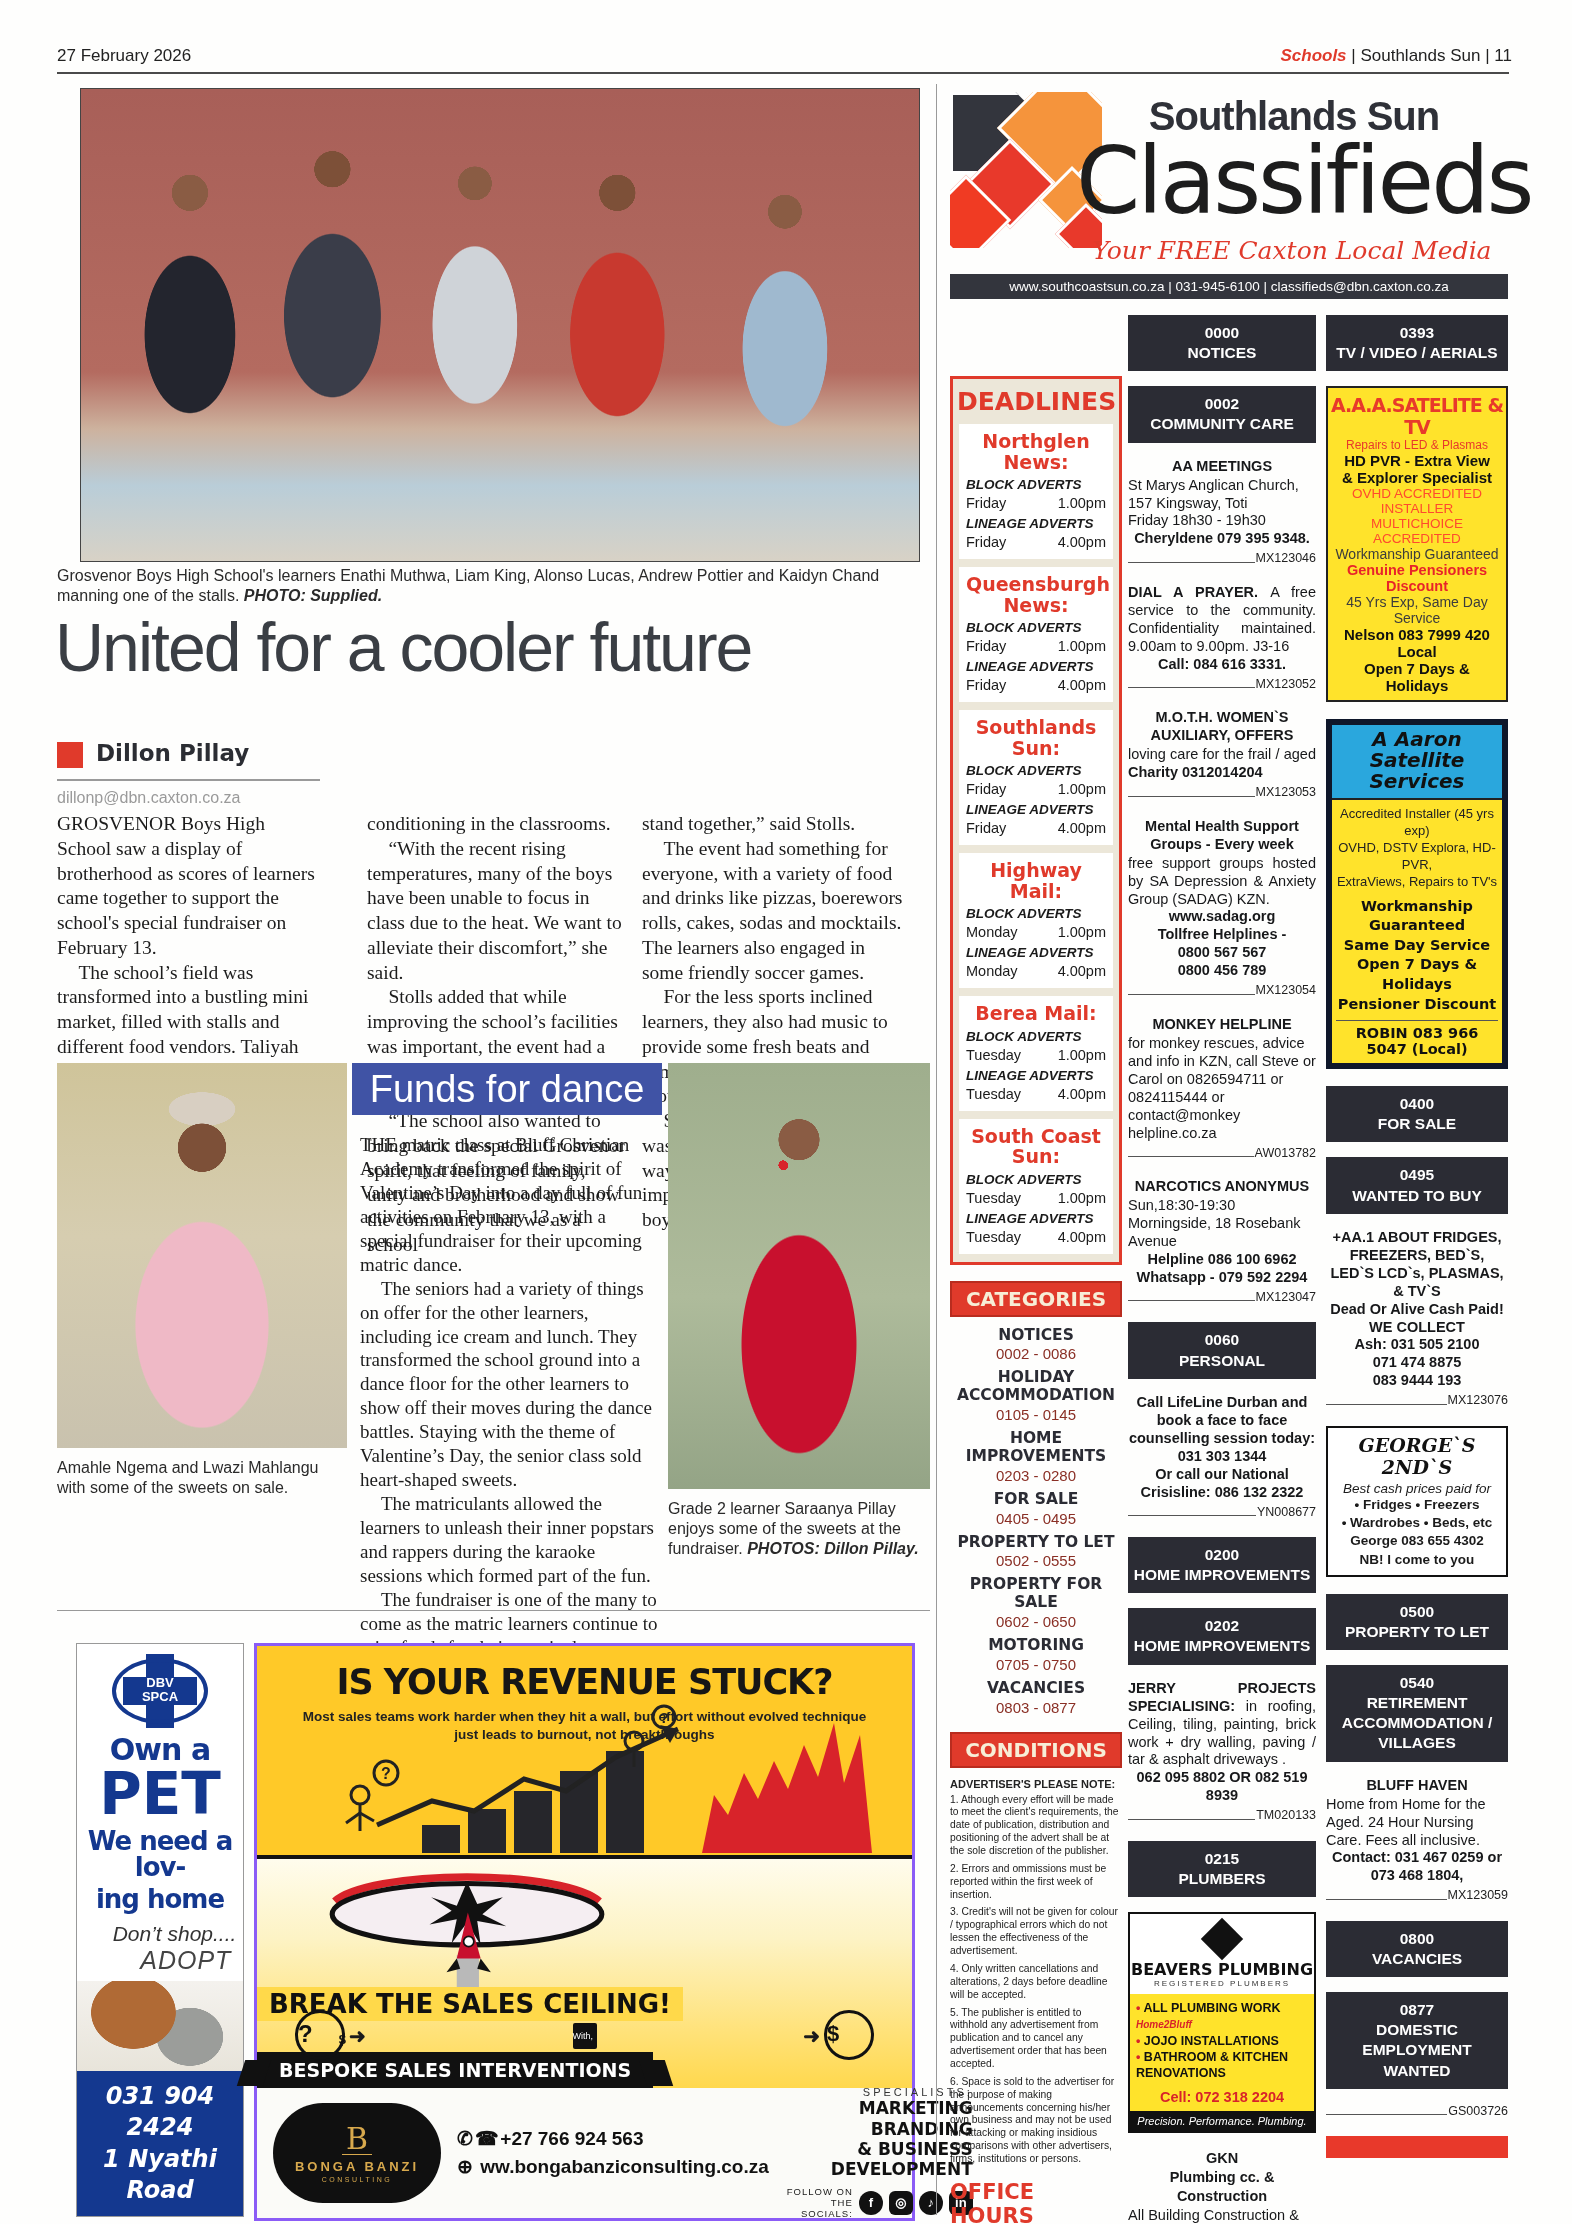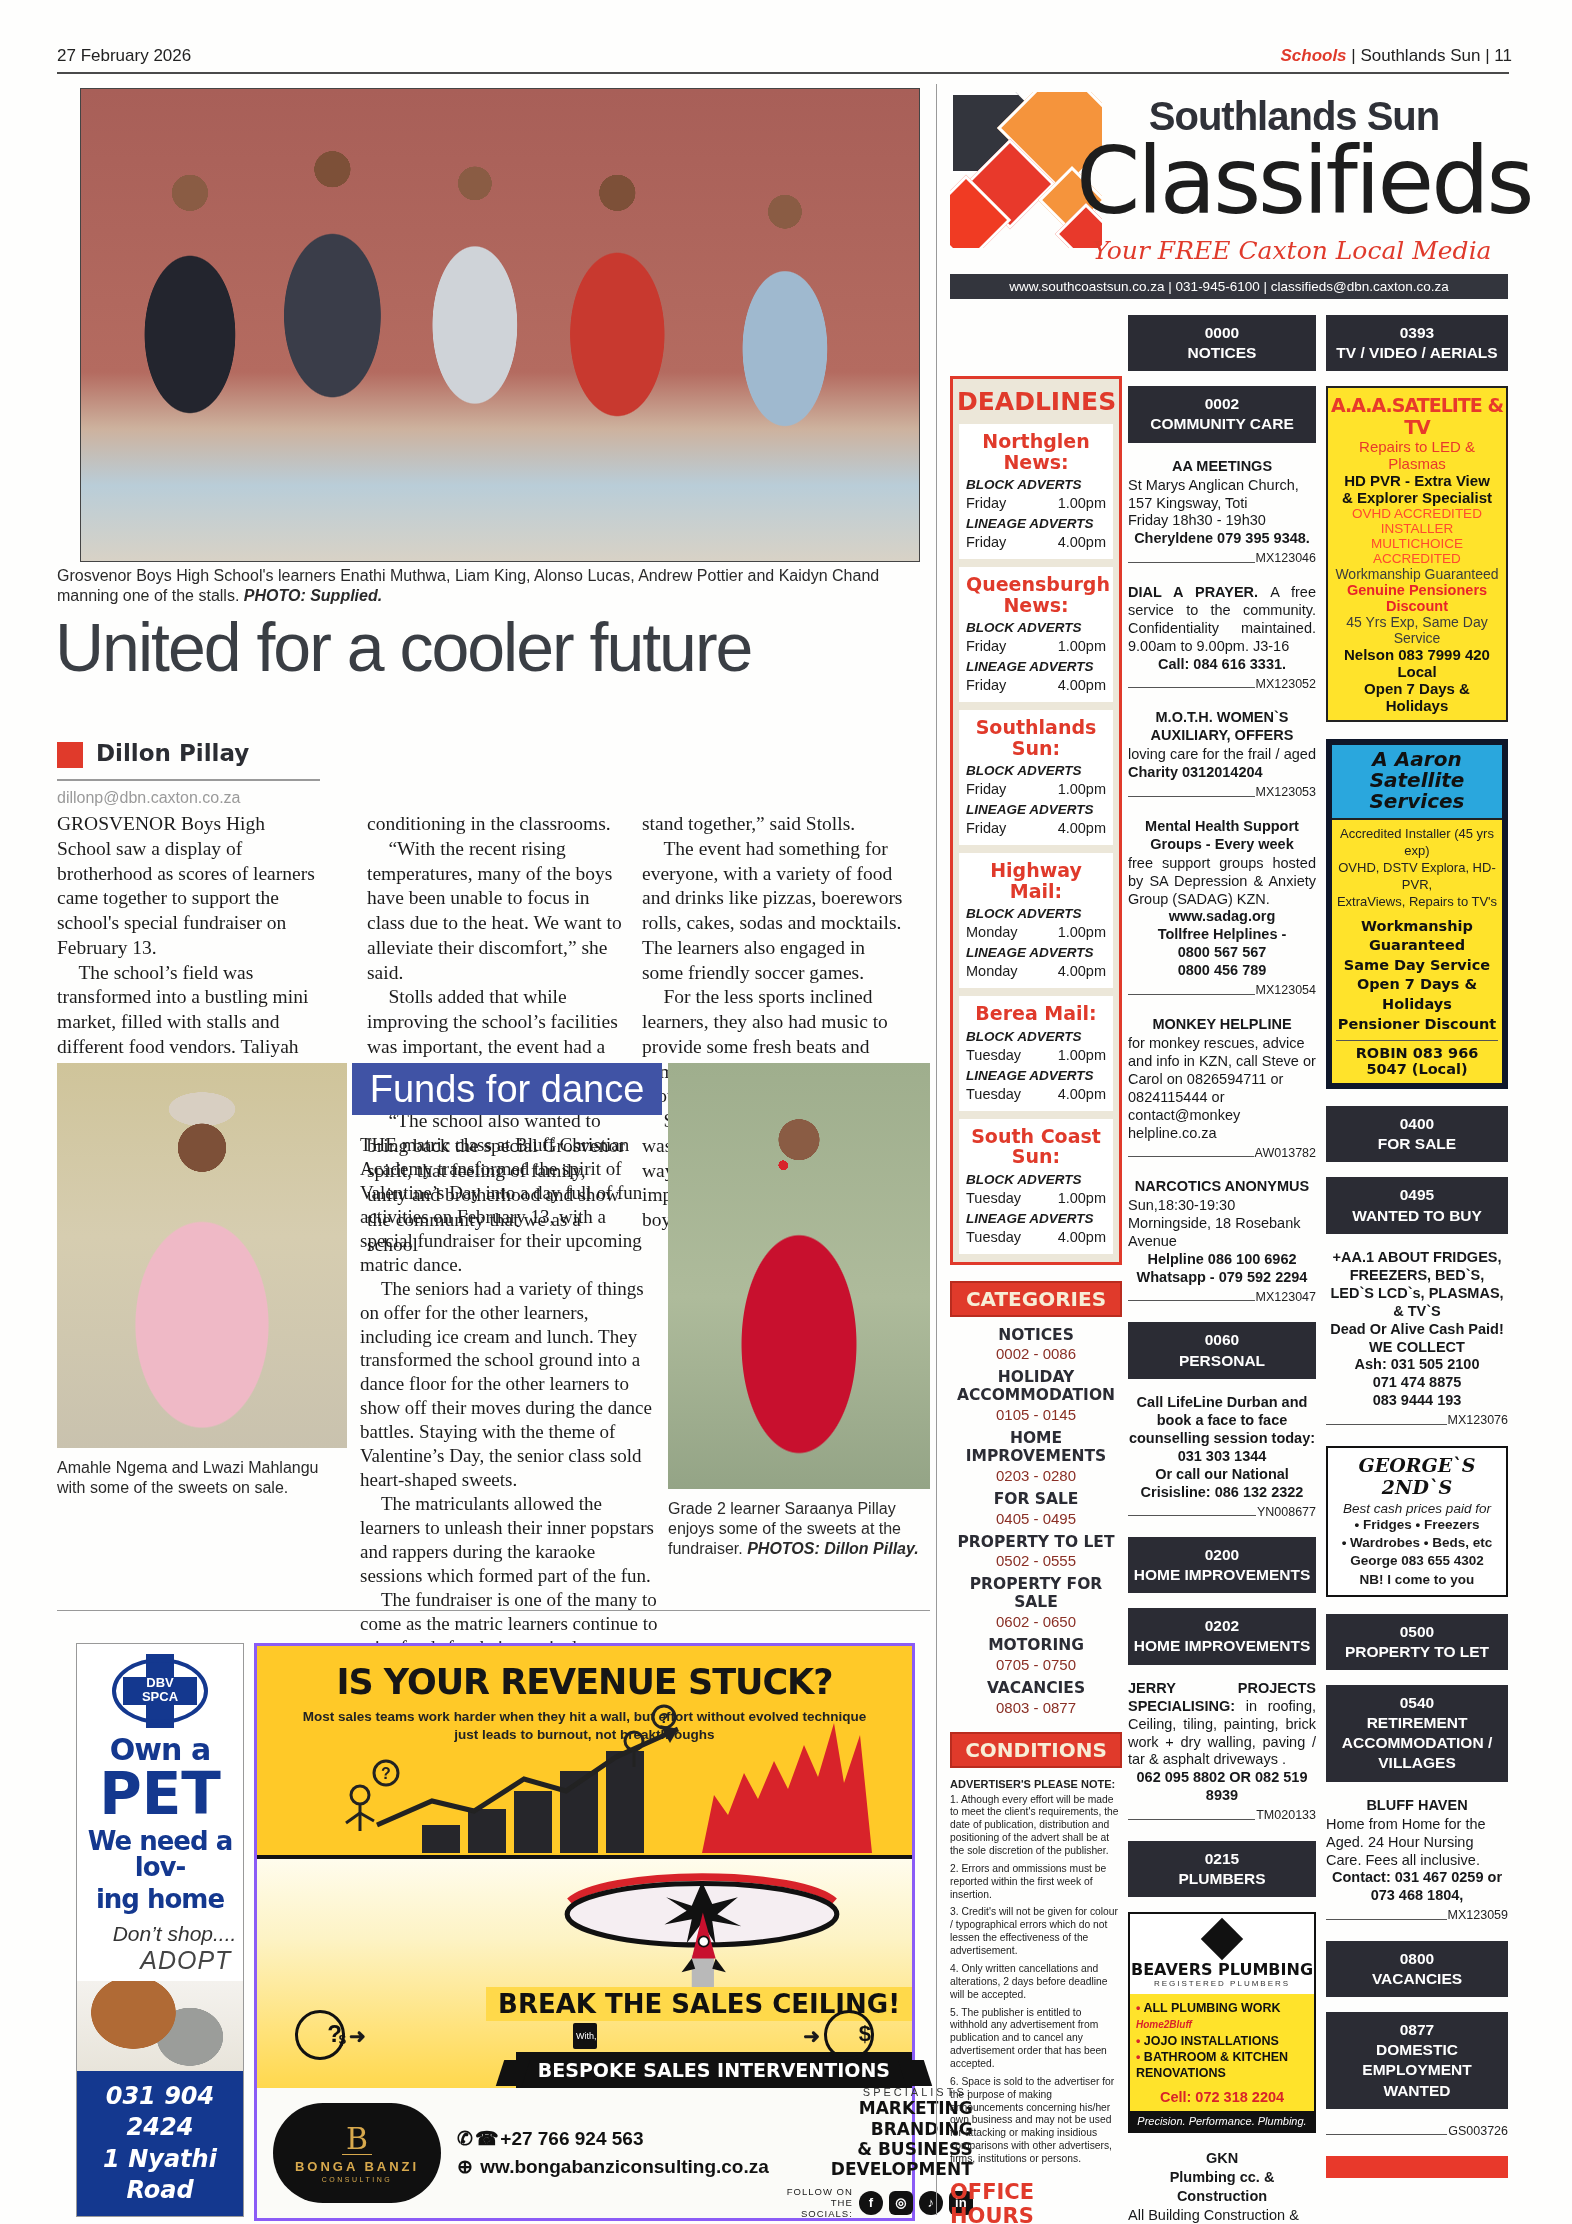--- a/index.html
+++ b/index.html
@@ -82,21 +82,21 @@
       linear-gradient(180deg,#f4f2ee 0%,#e8e4da 100%)}
   #spca .bar{width:100%;background:#14388f;color:#fff;font-weight:bold;font-style:italic;font-size:24px;line-height:1.3;padding:10px 0;font-family:"DejaVu Sans",sans-serif}
 
   
   #rev{left:254px;top:1643px;width:655px;height:572px;display:flex;flex-direction:column;border:3px solid #8b5cf6}
   .rev-top{background:#ffc928;text-align:center;padding-top:16px;height:266px;position:relative}
   .rev-head{font-size:35px;font-weight:900;color:#161616;letter-spacing:-1px;font-family:"DejaVu Sans",sans-serif}
   .rev-sub{font-size:13.5px;font-weight:bold;color:#222;width:88%;margin:6px auto 0;line-height:1.3}
   .rev-chart{position:absolute;left:25px;bottom:0}
   .rev-line{height:5px;background:#121212}
-  .rev-mid{flex:1;background:linear-gradient(180deg,#fffced 0%,#fdf3c4 35%,#ffe27a 75%,#ffd84d 100%);position:relative;text-align:right}
+  .rev-mid{flex:1;background:linear-gradient(180deg,#fffced 0%,#fdf3c4 35%,#ffe27a 75%,#ffd84d 100%);position:relative;text-align:left}
   .rev-ceiling{margin-top:4px}
   .rev-break{display:inline-block;background:#ffd94a;padding:2px 12px;font-size:26px;font-weight:900;color:#111;font-family:"DejaVu Sans",sans-serif;margin-top:-8px}
   .rev-with{display:block;margin:2px auto 0;width:24px;background:#111;color:#fff;font-size:9px;padding:8px 0;border-radius:2px}
   .rev-ribbon{display:inline-block;background:#111;color:#fff;font-size:19px;font-weight:bold;padding:7px 22px;margin-top:3px;font-family:"DejaVu Sans",sans-serif;position:relative}
   .rev-ribbon:before,.rev-ribbon:after{content:"";position:absolute;top:8px;width:26px;height:26px;background:#111;transform:skewX(-18deg)}
   .rev-ribbon:before{left:-16px}.rev-ribbon:after{right:-16px;transform:skewX(18deg)}
   .rev-q{position:absolute;left:38px;bottom:28px;width:44px;height:44px;border:3px solid #111;border-radius:50%;font-size:24px;font-weight:900;line-height:42px;color:#111}
   .rev-q small{position:absolute;right:-4px;bottom:-4px;font-size:13px}
   .rev-m{position:absolute;right:38px;bottom:28px;width:44px;height:44px;border:3px solid #111;border-radius:50%;font-size:22px;font-weight:900;line-height:42px;color:#111}
   .rev-arrow-l{position:absolute;left:92px;bottom:40px;font-size:20px;font-weight:bold}
@@ -166,21 +166,21 @@
   .bv-title{font-weight:900;font-size:16px;color:#111;font-family:"DejaVu Sans",sans-serif}
   .bv-sub{font-size:8px;letter-spacing:2px;color:#333;margin-bottom:6px}
   .bv-body{background:#ffe32b;text-align:left;padding:6px 6px}
   .bv-item{font-weight:bold;font-size:12.5px;line-height:1.3;color:#111}
   .bv-bullet{color:#d8232a}
   .bv-note{font-size:10px;color:#d8232a}
   .bv-cell{background:#ffe32b;color:#d8232a;font-weight:900;font-size:14.5px;padding:2px 0 6px}
   .bv-slogan{background:#111;color:#fff;font-style:italic;font-size:11px;padding:4px 2px}
   .aaa{border:2px solid #222;background:#ffe32b;padding:6px 3px;margin-bottom:17px;text-align:center}
   .aaa-r1{color:#e8392b;font-weight:900;font-size:19px;font-family:"DejaVu Sans",sans-serif;letter-spacing:-1px}
-  .aaa-red{color:#e8392b;font-size:15px}
+  .aaa-red{color:#e8392b;font-size:12px}
   .aaa-red2{color:#ff4b2e;font-size:13.5px}
   .aaa-blk{color:#111;font-weight:bold;font-size:15px}
   .aaa-gray{color:#3c3c3c;font-size:14px}
   .aaa-redb{color:#e8232a;font-weight:900;font-size:14.5px}
   .aaron{border:6px solid #0f172a;margin-bottom:17px;text-align:center;background:#ffe32b}
   .aaron-head{background:#2aa7dd;padding:4px 2px 6px;border-bottom:2px solid #222}
   .aaron-t{font-style:italic;font-weight:900;font-size:20px;color:#111;line-height:1.05;font-family:"DejaVu Sans",sans-serif}
   .aaron-body{padding:6px 2px 0;font-size:13px;color:#222;line-height:1.3}
   .aaron-bold{padding:6px 2px;font-size:14.5px;font-weight:900;color:#111;line-height:1.35;font-family:"DejaVu Sans",sans-serif}
   .aaron-foot{border-top:1px solid #555;margin:0 4px;padding:4px 0 6px;font-weight:900;font-size:14.5px;color:#111;font-family:"DejaVu Sans",sans-serif}

